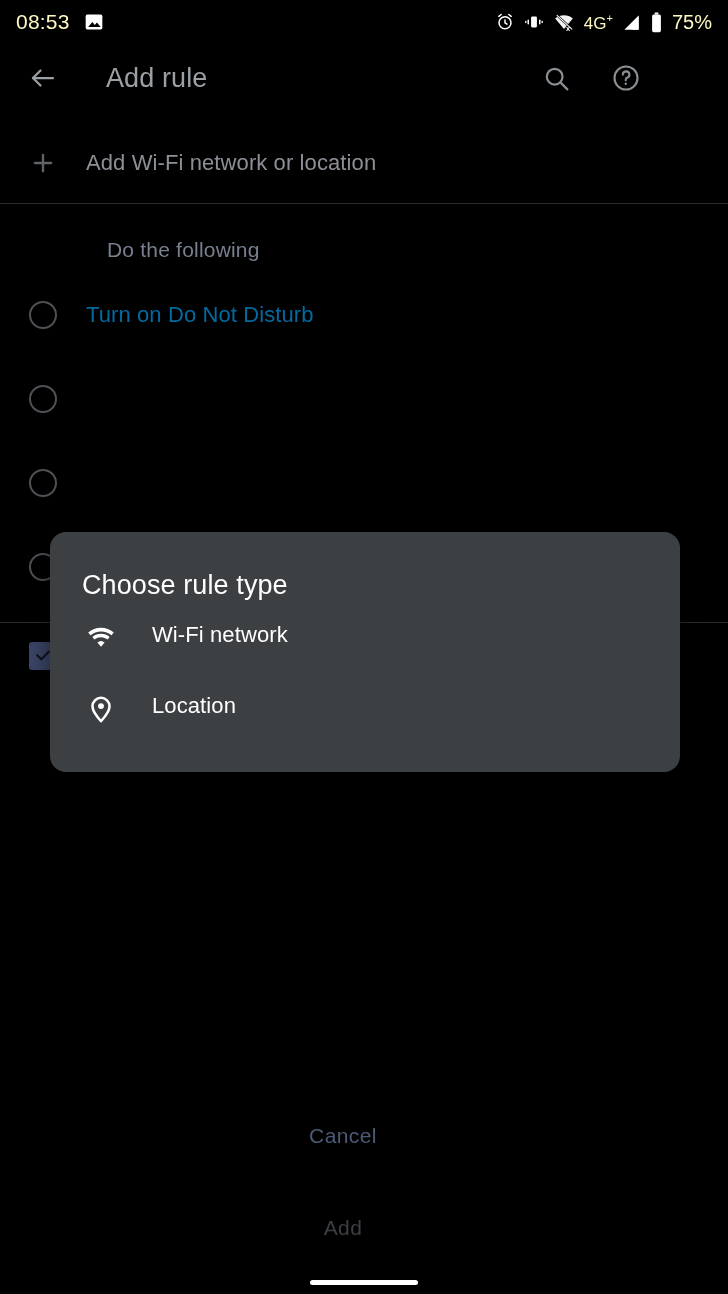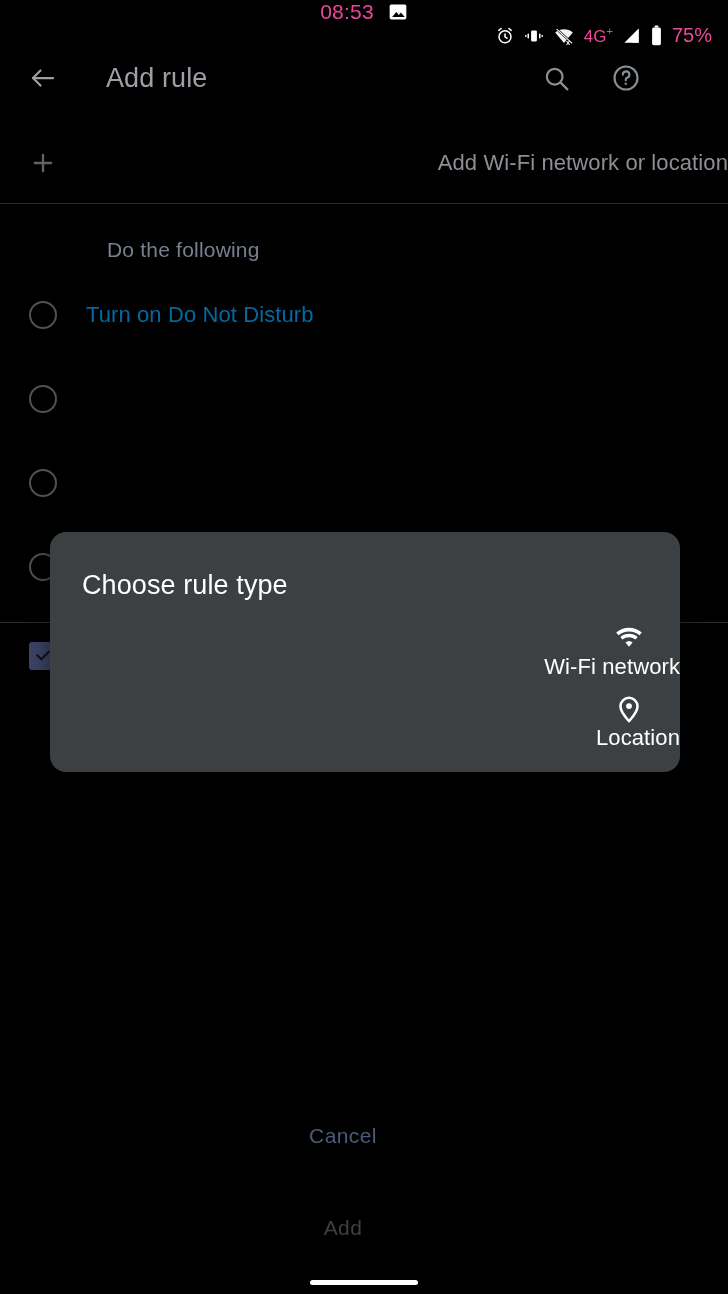--- a/index.html
+++ b/index.html
@@ -20,22 +20,21 @@
   
   .status-bar {
     position: absolute;
     top: 0; left: 0;
     width: 728px;
     height: 44px;
     display: flex;
     align-items: center;
     padding: 0 16px;
     box-sizing: border-box;
-    color: #ec4899;
-    flex-direction: column;
+    color: #fef9c3;
   }
   .status-left {
     display: flex;
     align-items: center;
     gap: 14px;
   }
   .status-clock {
     font-size: 21px;
     letter-spacing: 0.2px;
     font-weight: 400;
@@ -93,21 +92,20 @@
   }
 
   
   .add-row {
     position: absolute;
     top: 124px; left: 0;
     width: 728px;
     height: 78px;
     display: flex;
     align-items: center;
-    justify-content: space-between;
   }
   .add-row-icon {
     width: 86px;
     display: flex;
     justify-content: center;
     align-items: center;
   }
   .add-row-label {
     font-size: 22px;
     color: #8c9096;
@@ -203,22 +201,21 @@
     font-size: 27px;
     color: #ffffff;
     letter-spacing: 0.1px;
   }
   .dialog-item {
     position: absolute;
     left: 0;
     width: 630px;
     height: 56px;
     display: flex;
-    align-items: flex-end;
-    flex-direction: column;
+    align-items: flex-start;
   }
   .dialog-item-icon {
     width: 102px;
     display: flex;
     justify-content: center;
     align-items: center;
   }
   .dialog-item-label {
     font-size: 22px;
     color: #ffffff;

